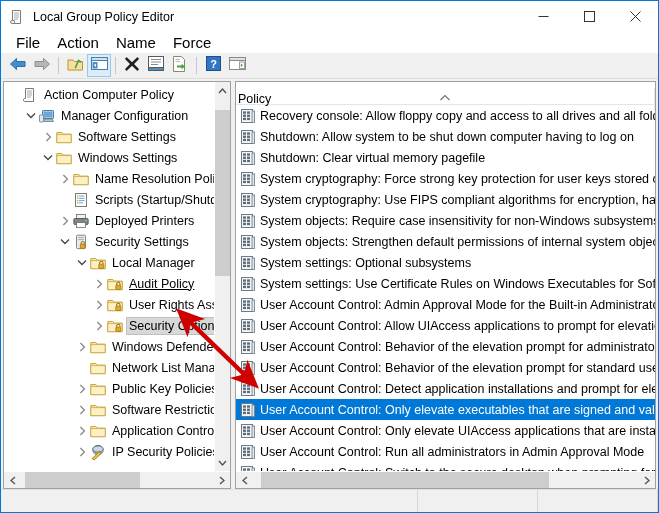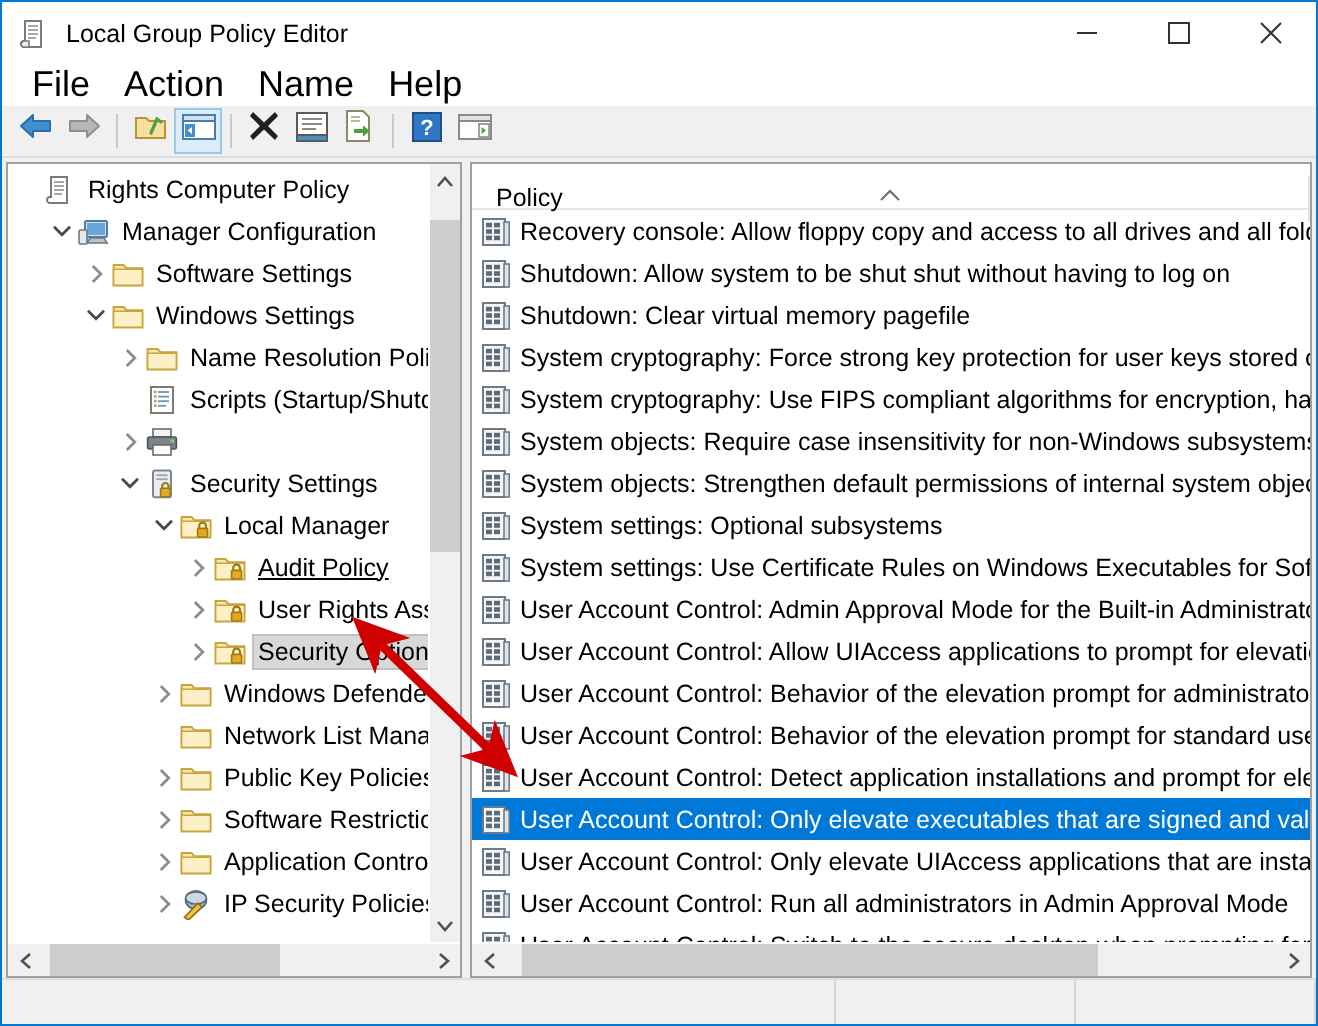--- a/index.html
+++ b/index.html
@@ -41,21 +41,21 @@
   }
 
   
   #menubar {
     height: 21px; flex: 0 0 21px;
     background: #ffffff;
     display: flex; align-items: center;
     padding-left: 7px;
   }
   .menu-item {
-    font-size: 18px; color: #000000;
+    font-size: 15px; color: #000000;
     padding: 1px 9px 2px 8px;
     white-space: nowrap; cursor: default;
   }
 
   
   #toolbar {
     height: 26px; flex: 0 0 26px;
     background: #f0f0f0;
     border-bottom: 1px solid #dededd;
     display: flex; align-items: center;
@@ -149,21 +149,21 @@
   #list-header {
     height: 23px; flex: 0 0 23px;
     background: #ffffff;
     border-bottom: 1px solid #e5e5e5;
     display: flex; align-items: center;
     position: relative;
     font-size: 12.5px; color: #000;
   }
   #list-header .hcell {
     height: 23px; display: flex; align-items: center;
-    padding-left: 12px; position: relative;
+    padding-left: 2px; position: relative;
     border-right: 1px solid #e5e5e5;
     cursor: default;
     margin-top: 12px;
   }
   #sort-chevron {
     position: absolute; left: 50%; top: 2px;
     transform: translateX(-50%);
   }
   #list-rows {
     font-size: 12.5px;
@@ -235,21 +235,21 @@
             <line x1="10.5" y1="0.5" x2="0.5" y2="10.5" stroke="#333" stroke-width="1"></line>
           </svg>
       </div>
     </div>
   </div>
 
   <div id="menubar">
     <div class="menu-item">File</div>
     <div class="menu-item">Action</div>
     <div class="menu-item">Name</div>
-    <div class="menu-item">Help</div>
+    <div class="menu-item">Force</div>
   </div>
 
   <div id="toolbar">
 
     <div class="tbtn">
       <span>
         <svg width="18" height="16" viewBox="0 0 18 16">
           <path d="M7.5 2.5 L1.5 8 L7.5 13.5 V10.5 H16 V5.5 H7.5 Z" fill="#3f8fd2" stroke="#2e6da4" stroke-width="1" stroke-linejoin="round"></path>
         </svg>
       </span>
@@ -356,21 +356,21 @@
                 <span class="twist"></span>
                 <span class="ticon"><svg width="16" height="16" viewBox="0 0 16 16" fill="none" stroke-width="1">
                     <path d="M3.5 1.5 h8 v13 h-9 a1.6 1.6 0 0 1 0-3 h1 z" fill="#fff" stroke="#7a7a7a"></path>
                     <g stroke="#9aa0a6" stroke-width="0.9">
                       <line x1="5" y1="4" x2="10" y2="4"></line>
                       <line x1="5" y1="6" x2="10" y2="6"></line>
                       <line x1="5" y1="8" x2="10" y2="8"></line>
                       <line x1="5" y1="10" x2="9" y2="10"></line>
                     </g>
                   </svg></span>
-                <span class="tlabel">Rights Computer Policy</span>
+                <span class="tlabel">Action Computer Policy</span>
               </div>
               <div class="tnode" style="padding-left: 19px;">
                 <span class="twist">
                   <svg width="10" height="7" viewBox="0 0 10 7">
                     <path d="M1 1.4 L5 5.4 L9 1.4" fill="none" stroke="#4a4a4a" stroke-width="1.4"></path>
                   </svg>
                 </span>
                 <span class="ticon"><svg width="16" height="16" viewBox="0 0 16 16" fill="none" stroke-width="1">
                     <rect x="3.5" y="2.5" width="11" height="8" rx="0.6" fill="#cfe4f5" stroke="#4a7ea8"></rect>
                     <rect x="4.5" y="3.5" width="9" height="6" fill="#6aa7d8"></rect>
@@ -439,20 +439,21 @@
                   <svg width="7" height="10" viewBox="0 0 7 10">
                     <path d="M1.4 1 L5.4 5 L1.4 9" fill="none" stroke="#8d8d8d" stroke-width="1.4"></path>
                   </svg>
                 </span>
                 <span class="ticon"><svg width="16" height="16" viewBox="0 0 16 16" fill="none" stroke-width="1">
                     <rect x="3.5" y="1.5" width="9" height="4" fill="#f2f2f2" stroke="#6b6b6b" stroke-width="0.8"></rect>
                     <rect x="0.8" y="5.5" width="14.4" height="6" rx="1" fill="#7d8489" stroke="#4c5256" stroke-width="0.8"></rect>
                     <rect x="3.5" y="9.5" width="9" height="5" fill="#ffffff" stroke="#6b6b6b" stroke-width="0.8"></rect>
                     <rect x="12.2" y="6.8" width="1.8" height="1.4" fill="#7ed36a"></rect>
                   </svg></span>
+                <span class="tlabel">Deployed Printers</span>
               </div>
               <div class="tnode" style="padding-left: 53px;">
                 <span class="twist">
                   <svg width="10" height="7" viewBox="0 0 10 7">
                     <path d="M1 1.4 L5 5.4 L9 1.4" fill="none" stroke="#4a4a4a" stroke-width="1.4"></path>
                   </svg>
                 </span>
                 <span class="ticon"><svg width="16" height="16" viewBox="0 0 16 16" fill="none" stroke-width="1">
                     <rect x="3.5" y="1.2" width="9" height="13.4" rx="1" fill="#e9edf1" stroke="#7d868d"></rect>
                     <g stroke="#9aa4ab" stroke-width="0.9">
@@ -661,21 +662,21 @@
                     <rect x="12" y="3" width="2.6" height="11.5" fill="#dfe5ea" stroke="#6e7a85" stroke-width="0.8"></rect>
                     <g fill="#5d6b77">
                       <rect x="3" y="3.4" width="3" height="2.3"></rect>
                       <rect x="7" y="3.4" width="3" height="2.3"></rect>
                       <rect x="3" y="6.6" width="3" height="2.3"></rect>
                       <rect x="7" y="6.6" width="3" height="2.3"></rect>
                       <rect x="3" y="9.8" width="3" height="2.3"></rect>
                       <rect x="7" y="9.8" width="3" height="2.3"></rect>
                     </g>
                   </svg></span>
-                <span class="ltext">Shutdown: Allow system to be shut shut without having to log on</span>
+                <span class="ltext">Shutdown: Allow system to be shut down computer having to log on</span>
               </div>
               <div class="lrow">
                 <span class="licon"><svg width="16" height="16" viewBox="0 0 16 16" fill="none" stroke-width="1">
                     <rect x="1.5" y="1.5" width="11" height="13" fill="#f4f6f8" stroke="#6e7a85" stroke-width="1"></rect>
                     <rect x="12" y="3" width="2.6" height="11.5" fill="#dfe5ea" stroke="#6e7a85" stroke-width="0.8"></rect>
                     <g fill="#5d6b77">
                       <rect x="3" y="3.4" width="3" height="2.3"></rect>
                       <rect x="7" y="3.4" width="3" height="2.3"></rect>
                       <rect x="3" y="6.6" width="3" height="2.3"></rect>
                       <rect x="7" y="6.6" width="3" height="2.3"></rect>

